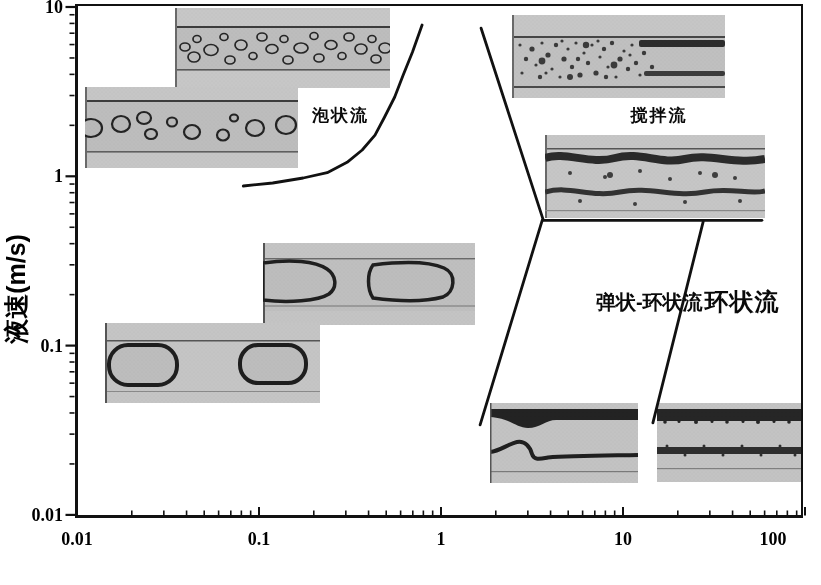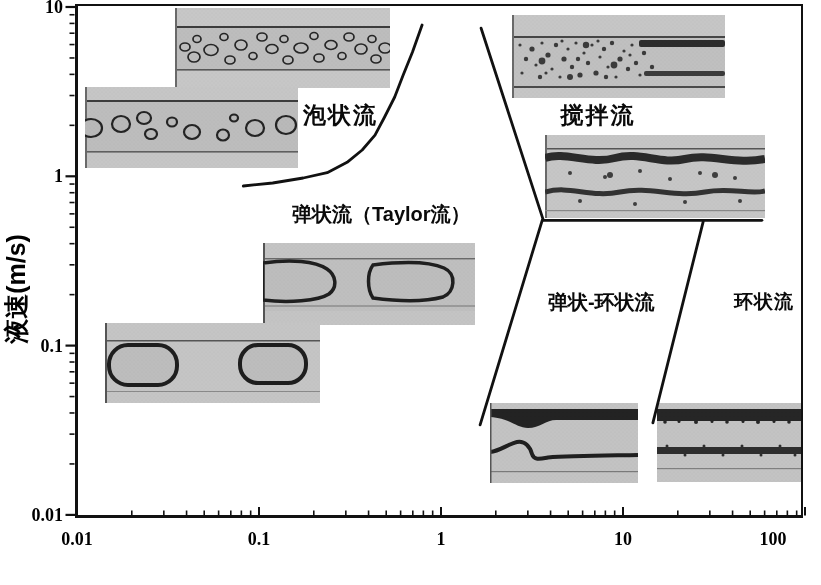--- a/index.html
+++ b/index.html
@@ -1,24 +1,24 @@
 <!DOCTYPE html>
 <html><head>
 <meta charset="utf-8">
 <style>
   html,body{margin:0;padding:0;background:#fff;}
   .stage{position:relative;width:821px;height:585px;background:#ffffff;
          font-family:"Liberation Sans",sans-serif;overflow:hidden;}
   .inset{position:absolute;display:block;}
   .region-label{position:absolute;transform:translate(-50%,-50%);font-weight:700;
                 color:#0a0a0a;white-space:nowrap;}
-  .rl-0,.rl-1{font-size:23px;letter-spacing:2px;}
+  .rl-0,.rl-1{font-size:17px;letter-spacing:2px;}
   .rl-2{font-size:20px;}
-  .rl-3{font-size:20px;}
-  .rl-4{font-size:19px;letter-spacing:1px;margin-left:22px;}
+  .rl-3{font-size:20px;margin-left:48px;}
+  .rl-4{font-size:24px;letter-spacing:1px;}
   .tick-label{position:absolute;font-family:"Liberation Serif",serif;font-weight:700;
               color:#000;white-space:nowrap;}
   .tick-x{transform:translate(-50%,0);font-size:18px;top:529px;}
   .tick-y{transform:translate(-100%,-50%);font-size:18px;left:63px;}
   .axis-title{position:absolute;font-weight:600;color:#000;font-size:25px;white-space:nowrap;}
   .axis-x{left:457px;top:566px;transform:translate(-50%,-50%);}
   .axis-y{left:16px;top:289px;transform:translate(-50%,-50%) rotate(-90deg);}
   svg{display:block;}
   #overlay{position:absolute;left:0;top:0;pointer-events:none;}
 </style>
@@ -299,22 +299,21 @@
       <line x1="75" y1="345.6" x2="65.5" y2="345.6" stroke="#111" stroke-width="2.2"></line>
       <line x1="75" y1="514.9000000000001" x2="65.5" y2="514.9000000000001" stroke="#111" stroke-width="2.2"></line>
       <path d="M243.3 186.0 L272.7 183.0 L303.2 178.0 L327.2 172.7 L347.1 162.3 L362.2 150.0 L375.0 135.2 L384.6 117.0 L394.7 97.0 L403.2 74.9 L412.5 52.0 L422.1 25.0" stroke="#111" fill="none" stroke-width="2.8" stroke-linecap="round" stroke-linejoin="round"></path>
       <path d="M481.1 28.2 L542.9 218.9" stroke="#111" fill="none" stroke-width="2.8" stroke-linecap="round" stroke-linejoin="round"></path>
       <path d="M542.9 220.3 L761.9 220.3" stroke="#111" fill="none" stroke-width="2.8" stroke-linecap="round" stroke-linejoin="round"></path>
       <path d="M542.2 220.3 L480.1 424.9" stroke="#111" fill="none" stroke-width="2.8" stroke-linecap="round" stroke-linejoin="round"></path>
       <path d="M703.2 221.6 L652.9 422.8" stroke="#111" fill="none" stroke-width="2.8" stroke-linecap="round" stroke-linejoin="round"></path>
     </svg>
 
   <div class="region-label rl-0" style="left: 340.383px; top: 115.059px;">泡状流</div>
-  <div class="region-label rl-1" style="left: 598px; top: 115.059px;">搅拌流</div>
-  <div class="region-label rl-2" style="left: 381.322px; top: 213.859px;">弹状流（Taylor流）</div>
+  <div class="region-label rl-1" style="left: 659px; top: 115.059px;">搅拌流</div>
   <div class="region-label rl-3" style="left: 601.308px; top: 302.382px;">弹状-环状流</div>
   <div class="region-label rl-4" style="left: 741.885px; top: 302.382px;">环状流</div>
 
   <span class="tick-label tick-x" style="left: 77px;">0.01</span>
   <span class="tick-label tick-x" style="left: 259px;">0.1</span>
   <span class="tick-label tick-x" style="left: 441px;">1</span>
   <span class="tick-label tick-x" style="left: 623px;">10</span>
   <span class="tick-label tick-x" style="left: 773px;">100</span>
 
   <span class="tick-label tick-y" style="top: 7px;">10</span>

